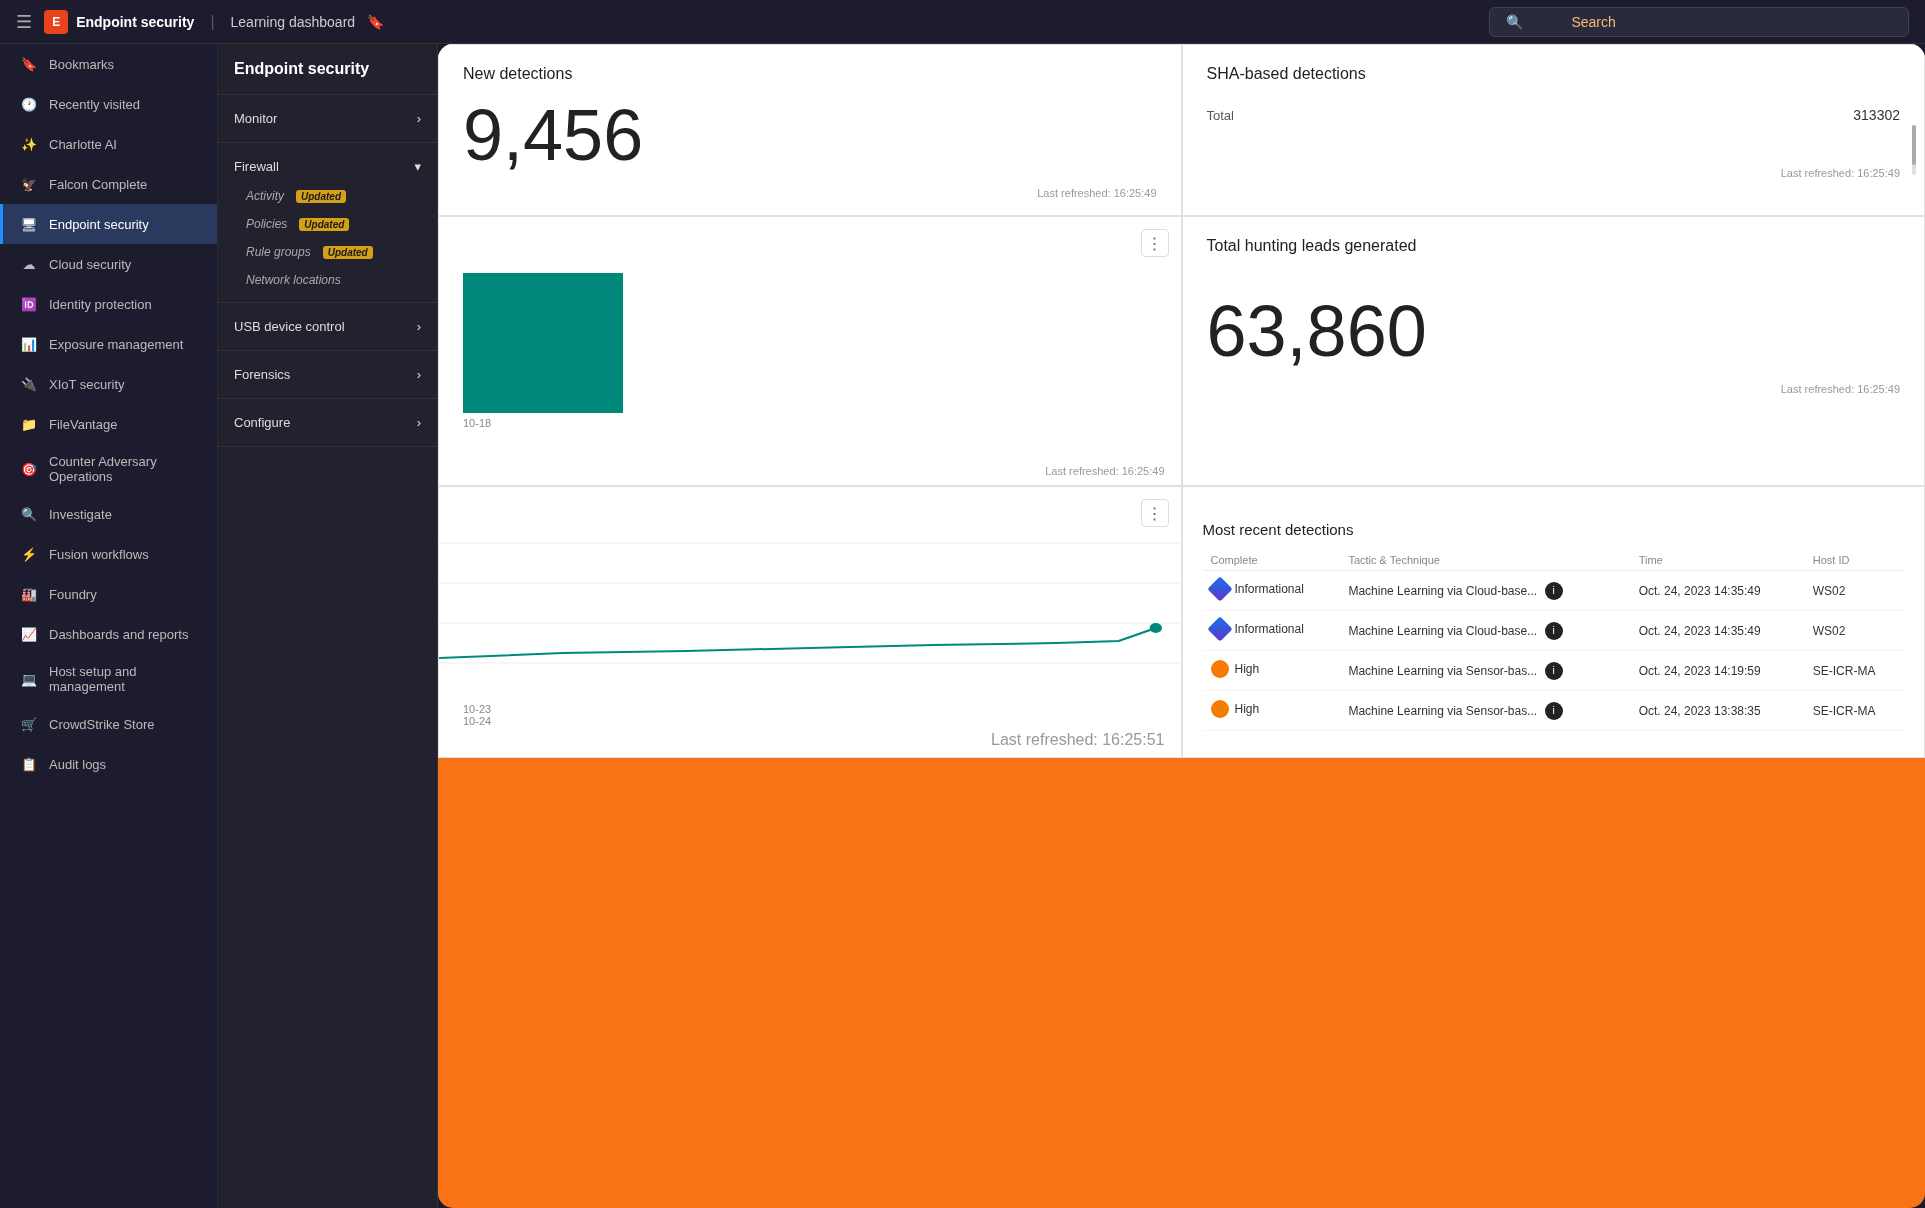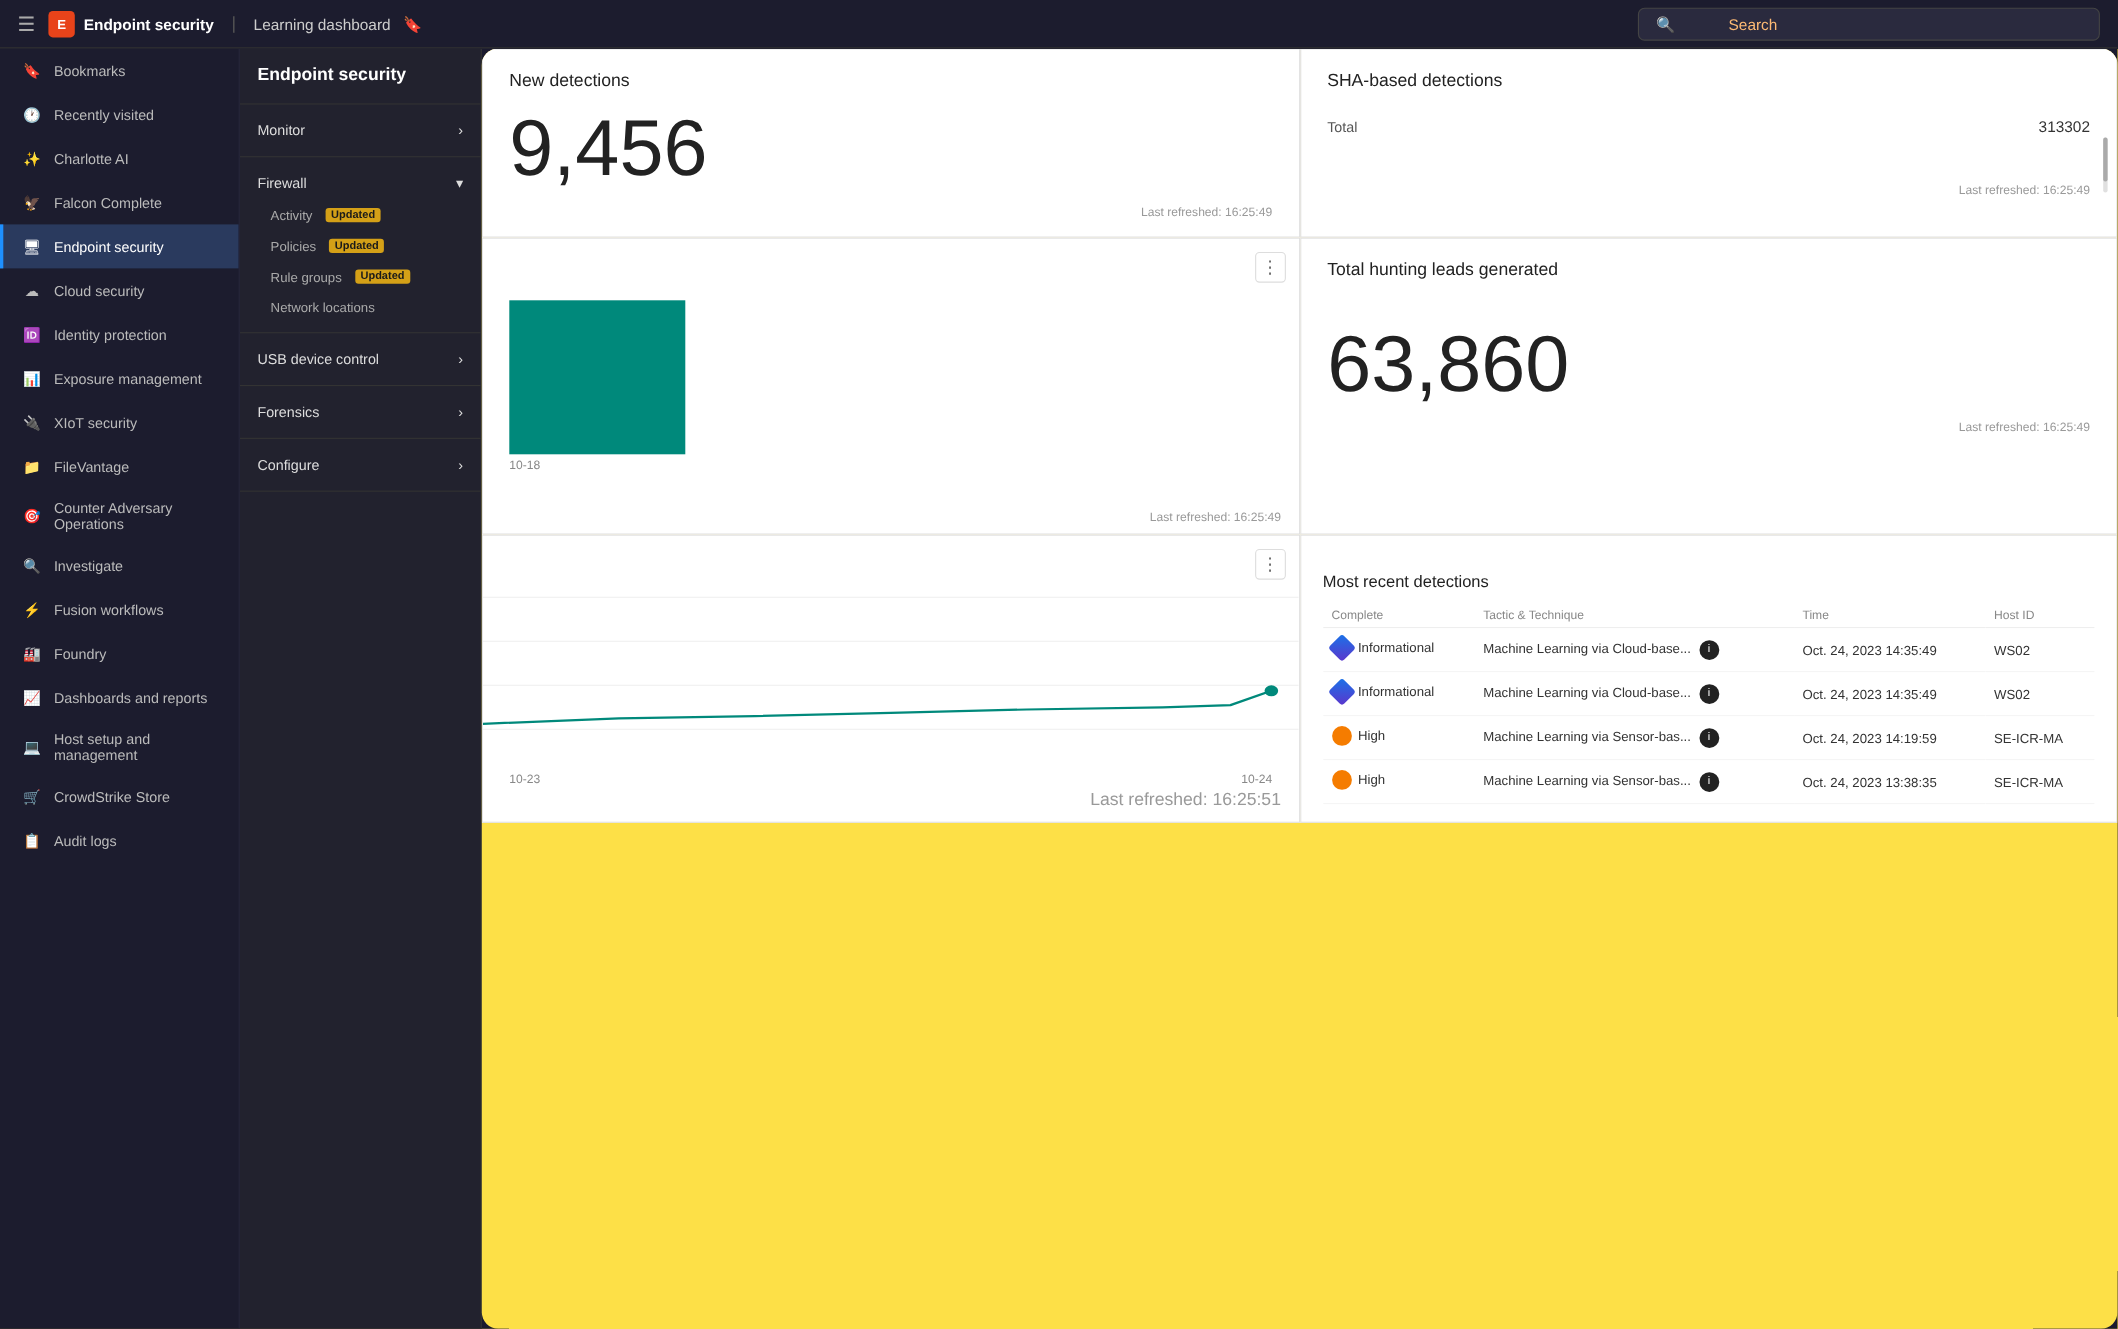--- a/index.html
+++ b/index.html
@@ -50,31 +50,31 @@
       padding: 16px 0;
     }
     .subnav-title { padding: 0 16px 16px; font-size: 16px; font-weight: 600; color: #fff; border-bottom: 1px solid #333; margin-bottom: 8px; }
     .subnav-group { margin-bottom: 4px; }
     .subnav-group-header {
       display: flex; align-items: center; justify-content: space-between;
       padding: 8px 16px; cursor: pointer; font-size: 13px; color: #ddd; font-weight: 500;
     }
     .subnav-item {
       padding: 7px 16px 7px 28px; font-size: 12px; color: #aaa; cursor: pointer;
-      display: flex; align-items: flex-start; gap: 8px;
+      display: flex; align-items: center; gap: 8px; font-style: italic;
     }
     .badge {
       background: #d4a017; color: #1a1a1a; font-size: 10px; font-weight: 600;
       padding: 1px 5px; border-radius: 3px; margin-left: 4px;
     }
     .subnav-divider { border: none; border-top: 1px solid #333; margin: 8px 0; }
 
     
     .main-content {
-      flex: 1; overflow-y: auto; background: #fde047; padding: 0; border-radius: 15px;
+      flex: 1; overflow-y: auto; background: #f97316; padding: 0; border-radius: 15px;
     }
 
     
     .dashboard-grid {
       display: grid;
       grid-template-columns: 1fr 1fr;
       gap: 0;
       padding: 0;
     }
 
@@ -332,21 +332,21 @@
             <line x1="0" y1="40" x2="600" y2="40" stroke="#eee" stroke-width="1"></line>
             <line x1="0" y1="80" x2="600" y2="80" stroke="#eee" stroke-width="1"></line>
             <line x1="0" y1="120" x2="600" y2="120" stroke="#eee" stroke-width="1"></line>
             <line x1="0" y1="160" x2="600" y2="160" stroke="#eee" stroke-width="1"></line>
 
             <polyline points="0,155 100,150 200,148 300,145 400,142 500,140 550,138 580,125" fill="none" stroke="#00897b" stroke-width="2"></polyline>
 
             <circle cx="580" cy="125" r="5" fill="#00897b"></circle>
           </svg>
         </div>
-        <div style="display: flex; justify-content: space-between; padding: 0 24px; font-size: 11px; color: #888;">
+        <div style="display: flex; justify-content: flex-end; padding: 0 24px; font-size: 11px; color: #888; flex-direction: column;">
           <span>10-23</span>
           <span>10-24</span>
         </div>
         <div class="line-chart-footer">Last refreshed: 16:25:51</div>
       </div>
 
       <div class="detections-card">
         <div class="detections-title">Most recent detections</div>
         <table class="det-table">
           <thead>

